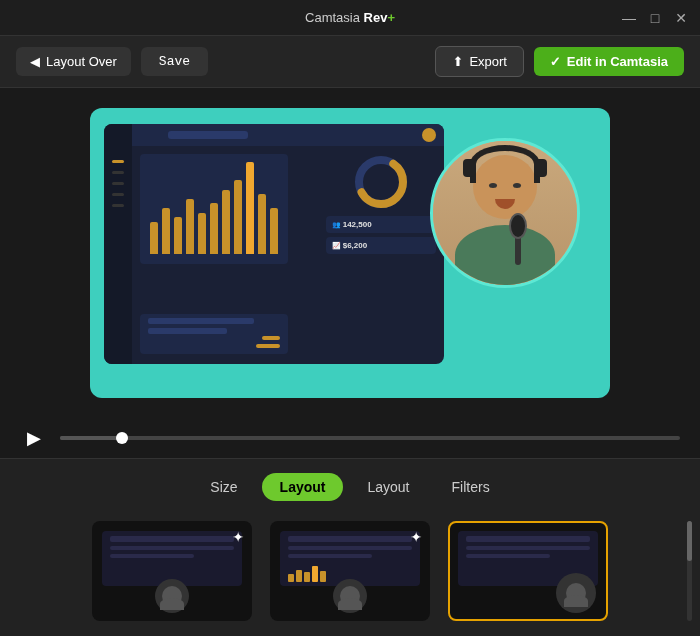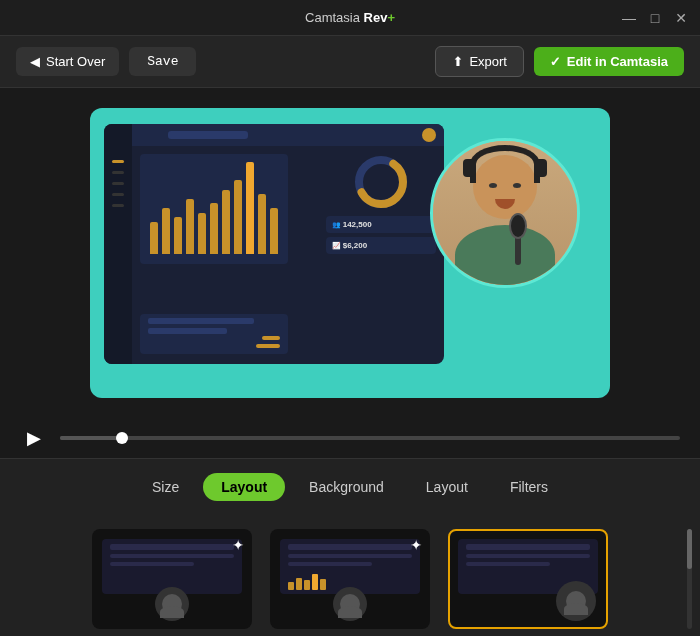--- a/index.html
+++ b/index.html
@@ -297,21 +297,21 @@
     .bottom-panel {
       background: #222;
       height: 178px;
       border-top: 1px solid #333;
     }
     .tabs-row {
       display: flex;
       align-items: center;
       justify-content: center;
       gap: 6px;
-      padding: 14px 0 28px;
+      padding: 14px 0 20px;
     }
     .tab-pill {
       padding: 6px 18px;
       border-radius: 20px;
       font-size: 14px;
       cursor: pointer;
       color: #ccc;
       background: transparent;
       border: none;
     }
@@ -468,21 +468,21 @@
   <div class="title-bar-controls">
     <div class="win-btn">—</div>
     <div class="win-btn">□</div>
     <div class="win-btn">✕</div>
   </div>
 </div>
 
 <div class="toolbar">
   <button class="btn-start-over">
     <span>◀</span>
-    <span>Start Over</span>
+    <span>Layout Over</span>
   </button>
   <button class="btn-save">
     <span>Save</span>
   </button>
   <div class="toolbar-right">
     <button class="btn-export">
       <span>⬆</span>
       <span>Export</span>
     </button>
     <button class="btn-edit-camtasia">
@@ -588,21 +588,20 @@
     <div class="timeline-progress"></div>
     <div class="timeline-thumb"></div>
   </div>
 </div>
 
 <div class="bottom-panel">
 
   <div class="tabs-row">
     <button class="tab-pill">Size</button>
     <button class="tab-pill active">Layout</button>
-    <button class="tab-pill">Background</button>
     <button class="tab-pill">Layout</button>
     <button class="tab-pill">Filters</button>
   </div>
 
   <div class="layouts-row">
 
     <div class="layout-thumb thumb1">
       <div class="thumb-screen">
         <div class="thumb-screen-bar"></div>
         <div class="thumb-screen-line"></div>

